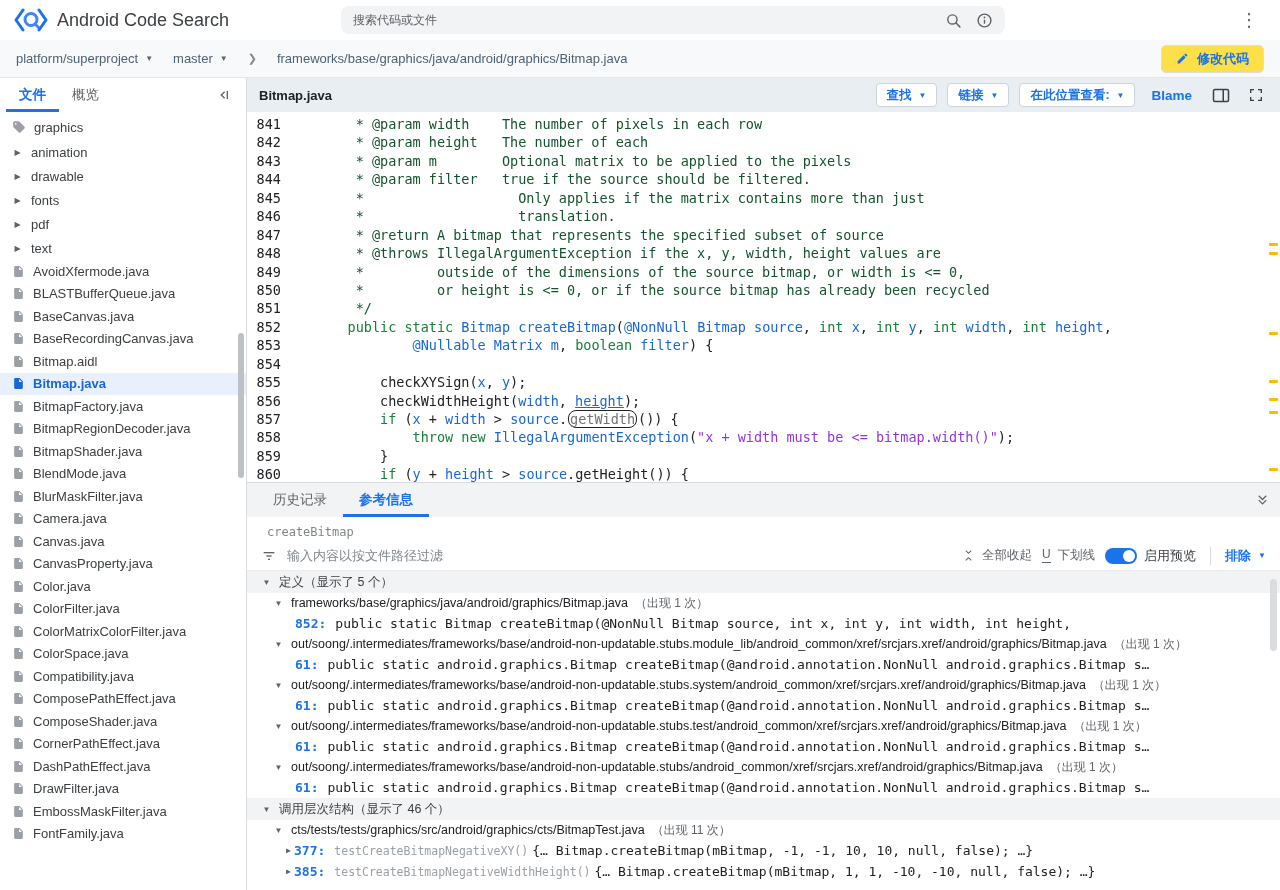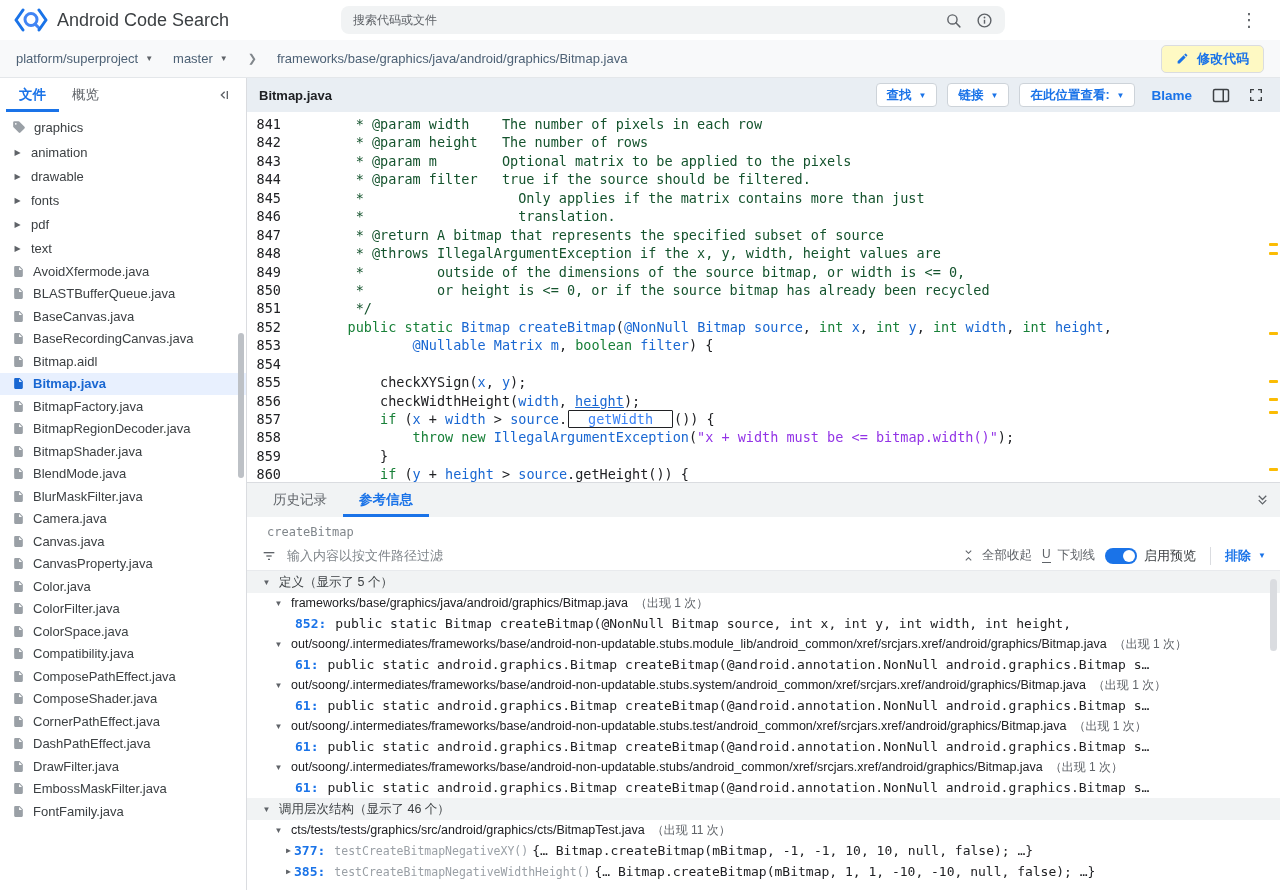--- a/index.html
+++ b/index.html
@@ -14,21 +14,21 @@
   .search-input{flex:1;border:none;background:transparent;outline:none;font-size:12px;color:#202124;font-family:inherit}
   .search-input::placeholder{color:#5f6368}
   .sicon{color:#5f6368;display:flex;align-items:center;cursor:pointer}
   .more{margin-left:auto;color:#5f6368;font-size:18px;padding:0 8px;cursor:pointer;line-height:1}
 
   
   .crumbbar{height:38px;background:#f8f9fa;border-bottom:1px solid #e4e7ea;display:flex;align-items:center;padding:0 16px;gap:20px;font-size:13px}
   .crumb{display:flex;align-items:center;gap:7px;color:#4d6175;cursor:pointer;white-space:nowrap}
   .caret{font-size:8px;color:#5f6368}
   .crumb-sep{color:#80868b;font-size:11px}
-  .edit-btn{margin-left:auto;display:flex;gap:8px;align-items:center;height:28px;padding:0 14px;border:1px solid #dadce0;border-radius:5px;background:#fef9c3;color:#1a73e8;font-size:13px;font-weight:bold;cursor:pointer;font-family:inherit}
+  .edit-btn{margin-left:auto;display:flex;gap:8px;align-items:center;height:28px;padding:0 14px;border:1px solid #dadce0;border-radius:5px;background:#fde047;color:#1a73e8;font-size:13px;font-weight:bold;cursor:pointer;font-family:inherit}
 
   
   .content{display:flex;height:812px}
 
   
   .sidebar{width:247px;border-right:1px solid #dadce0;display:flex;flex-direction:column;position:relative;flex:none}
   .side-tabs{height:34px;display:flex;align-items:stretch;padding:0 6px;flex:none}
   .side-tab{padding:0 13px;font-size:13.5px;color:#5f6368;cursor:pointer;display:flex;align-items:center}
   .side-tab.active{color:#1a73e8;font-weight:bold;box-shadow:inset 0 -3px 0 #1a73e8}
   .collapse{margin-left:auto;color:#5f6368;display:flex;align-items:center;padding:0 8px;cursor:pointer}
@@ -57,21 +57,21 @@
   .code-area{height:370px;position:relative;overflow:hidden;background:#fff;padding-top:3px;flex:none}
   .code-line{display:flex;height:18.45px;font-family:"DejaVu Sans Mono","Liberation Mono",monospace;font-size:13.5px;line-height:18.45px;white-space:pre}
   .ln{width:48px;text-align:right;padding-right:14px;color:#202124;flex:none;cursor:pointer}
   .code-text{padding-left:20px}
   .tk-cm{color:#14532d}
   .tk-kw{color:#188038}
   .tk-ty{color:#1967d2}
   .tk-tyu{color:#1967d2;text-decoration:underline}
   .tk-st{color:#9334e6}
   .tk-pl{color:#202124}
-  .tk-box{color:#3b82f6;border:1.5px solid #202124;border-radius:1px;padding:0 19px;margin:0 1px}
+  .tk-box{color:#737373;border:1.5px solid #202124;border-radius:8px;padding:0 1px;margin:0 1px}
   .mk{position:absolute;right:2px;width:9px;height:3px;background:#fbbc04;border-radius:1px}
 
   
   .bottom{flex:1;display:flex;flex-direction:column;border-top:1px solid #dadce0;min-height:0}
   .btabs{height:34px;background:#f1f3f4;display:flex;align-items:stretch;padding:0 10px;position:relative;flex:none}
   .btab{padding:0 16px;display:flex;align-items:center;font-size:13.5px;color:#5f6368;cursor:pointer}
   .btab.active{color:#1a73e8;font-weight:bold;box-shadow:inset 0 -3px 0 #1a73e8}
   .panel-chevron{position:absolute;right:10px;top:9px;color:#5f6368;cursor:pointer}
   .symbol{font-family:"DejaVu Sans Mono","Liberation Mono",monospace;font-size:12px;color:#80868b;padding:8px 0 2px 20px;flex:none}
   .filterrow{height:30px;display:flex;align-items:center;padding:0 14px;gap:10px;border-bottom:1px solid #e8eaed;flex:none}
@@ -317,20 +317,28 @@
             </svg>
           </span>
           <span>ColorFilter.java</span>
         </div>
         <div class="tree-row file">
           <span class="fic">
             <svg width="13" height="13" viewBox="0 0 24 24">
               <path d="M14 2H6a2 2 0 0 0-2 2v16a2 2 0 0 0 2 2h12a2 2 0 0 0 2-2V8zM13 9V3.5L18.5 9z" fill="currentColor"></path>
             </svg>
           </span>
+          <span>ColorMatrixColorFilter.java</span>
+        </div>
+        <div class="tree-row file">
+          <span class="fic">
+            <svg width="13" height="13" viewBox="0 0 24 24">
+              <path d="M14 2H6a2 2 0 0 0-2 2v16a2 2 0 0 0 2 2h12a2 2 0 0 0 2-2V8zM13 9V3.5L18.5 9z" fill="currentColor"></path>
+            </svg>
+          </span>
           <span>ColorSpace.java</span>
         </div>
         <div class="tree-row file">
           <span class="fic">
             <svg width="13" height="13" viewBox="0 0 24 24">
               <path d="M14 2H6a2 2 0 0 0-2 2v16a2 2 0 0 0 2 2h12a2 2 0 0 0 2-2V8zM13 9V3.5L18.5 9z" fill="currentColor"></path>
             </svg>
           </span>
           <span>Compatibility.java</span>
         </div>
@@ -420,21 +428,21 @@
       <span class="hicon">
         <svg width="16" height="16" viewBox="0 0 24 24">
             <path d="M4 9V4h5M15 4h5v5M20 15v5h-5M9 20H4v-5" fill="none" stroke="currentColor" stroke-width="2"></path>
           </svg>
       </span>
     </div>
 
     <div class="code-area">
       <div id="code-lines">
           <div class="code-line"><span class="ln">841</span><span class="code-text"><span class="tk-cm">     * @param width    The number of pixels in each row</span></span></div>
-          <div class="code-line"><span class="ln">842</span><span class="code-text"><span class="tk-cm">     * @param height   The number of rows</span></span></div>
+          <div class="code-line"><span class="ln">842</span><span class="code-text"><span class="tk-cm">     * @param height   The number of each</span></span></div>
           <div class="code-line"><span class="ln">843</span><span class="code-text"><span class="tk-cm">     * @param m        Optional matrix to be applied to the pixels</span></span></div>
           <div class="code-line"><span class="ln">844</span><span class="code-text"><span class="tk-cm">     * @param filter   true if the source should be filtered.</span></span></div>
           <div class="code-line"><span class="ln">845</span><span class="code-text"><span class="tk-cm">     *                   Only applies if the matrix contains more than just</span></span></div>
           <div class="code-line"><span class="ln">846</span><span class="code-text"><span class="tk-cm">     *                   translation.</span></span></div>
           <div class="code-line"><span class="ln">847</span><span class="code-text"><span class="tk-cm">     * @return A bitmap that represents the specified subset of source</span></span></div>
           <div class="code-line"><span class="ln">848</span><span class="code-text"><span class="tk-cm">     * @throws IllegalArgumentException if the x, y, width, height values are</span></span></div>
           <div class="code-line"><span class="ln">849</span><span class="code-text"><span class="tk-cm">     *         outside of the dimensions of the source bitmap, or width is &lt;= 0,</span></span></div>
           <div class="code-line"><span class="ln">850</span><span class="code-text"><span class="tk-cm">     *         or height is &lt;= 0, or if the source bitmap has already been recycled</span></span></div>
           <div class="code-line"><span class="ln">851</span><span class="code-text"><span class="tk-cm">     */</span></span></div>
           <div class="code-line"><span class="ln">852</span><span class="code-text"><span class="tk-pl">    </span><span class="tk-kw">public</span><span class="tk-pl"> </span><span class="tk-kw">static</span><span class="tk-pl"> </span><span class="tk-ty">Bitmap</span><span class="tk-pl"> </span><span class="tk-ty">createBitmap</span><span class="tk-pl">(</span><span class="tk-ty">@NonNull</span><span class="tk-pl"> </span><span class="tk-ty">Bitmap</span><span class="tk-pl"> </span><span class="tk-ty">source</span><span class="tk-pl">, </span><span class="tk-kw">int</span><span class="tk-pl"> </span><span class="tk-ty">x</span><span class="tk-pl">, </span><span class="tk-kw">int</span><span class="tk-pl"> </span><span class="tk-ty">y</span><span class="tk-pl">, </span><span class="tk-kw">int</span><span class="tk-pl"> </span><span class="tk-ty">width</span><span class="tk-pl">, </span><span class="tk-kw">int</span><span class="tk-pl"> </span><span class="tk-ty">height</span><span class="tk-pl">,</span></span></div>

